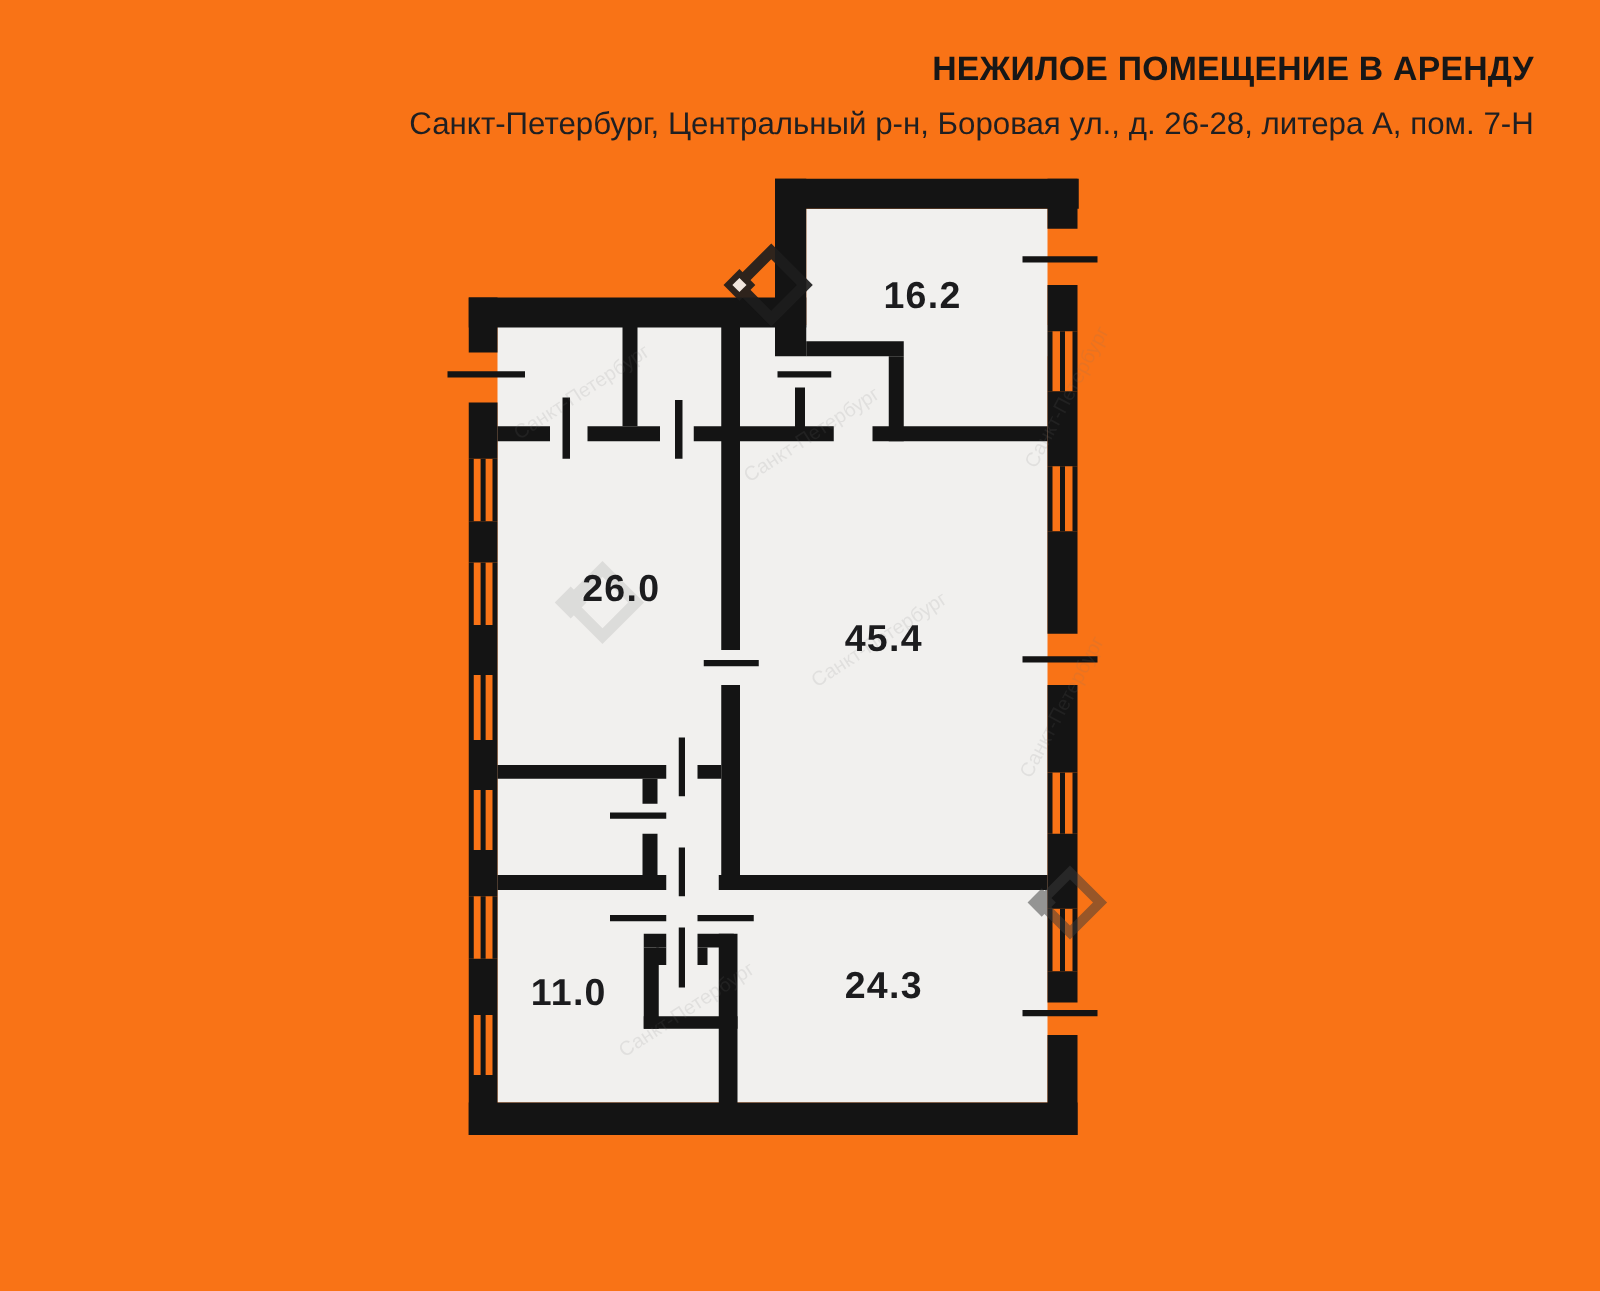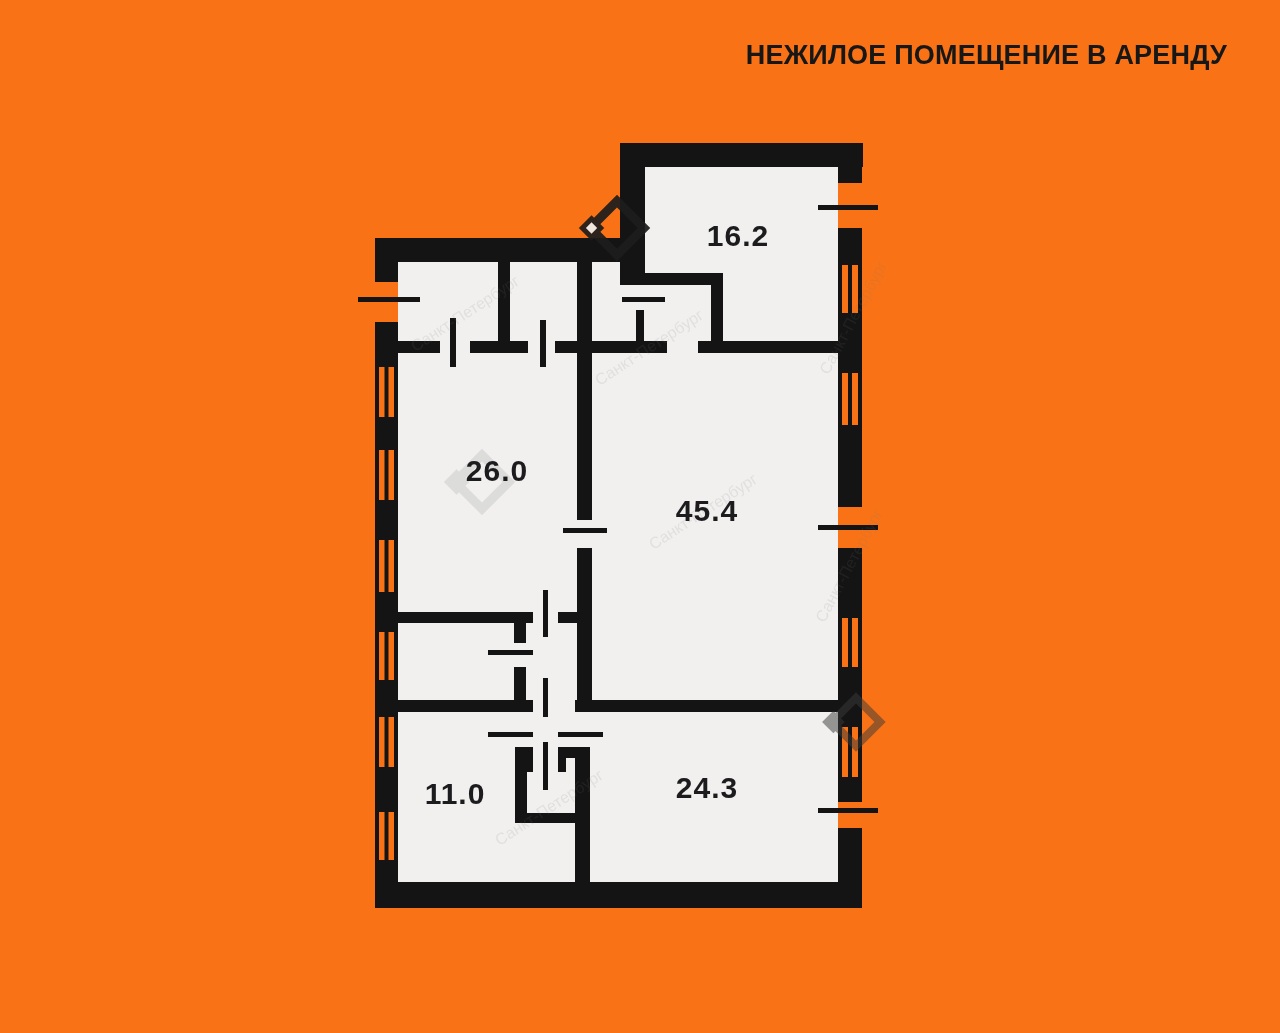--- a/index.html
+++ b/index.html
@@ -40,20 +40,21 @@
     fill:#777777;
   }
 </style>
 </head>
 <body>
 
 <div class="stage">
 
   <div class="hdr">
     <h1>НЕЖИЛОЕ ПОМЕЩЕНИЕ В АРЕНДУ</h1>
+    <p>Санкт-Петербург, Центральный р-н, Боровая ул., д. 26-28, литера А, пом. 7-Н</p>
   </div>
 
   <svg class="plan" width="1280" height="1033" viewBox="0 0 1280 1033">
 
     <g id="g-fill">
         <rect x="398" y="260" width="440" height="622" fill="#f1f0ee"></rect>
         <rect x="645" y="167" width="193" height="118" fill="#f1f0ee"></rect>
       </g>
     <g id="g-walls">
         <rect x="375" y="238" width="270" height="24" fill="#141414"></rect>

